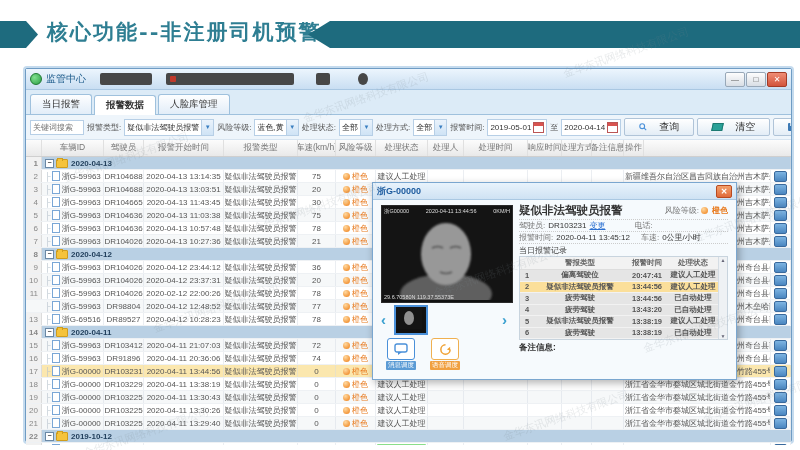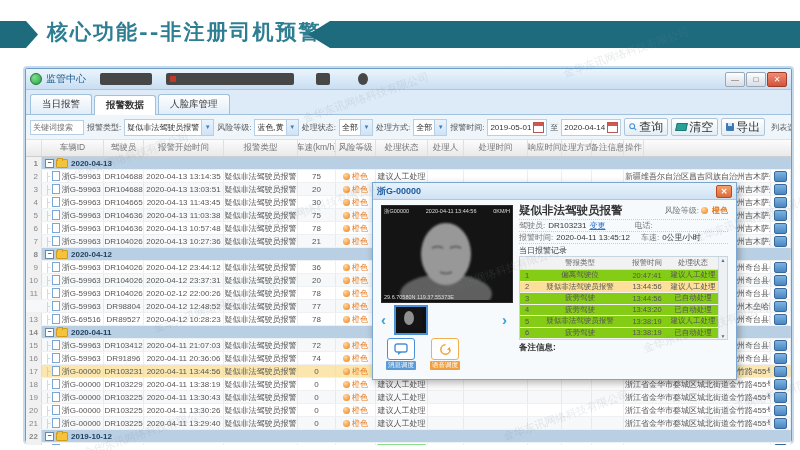--- a/index.html
+++ b/index.html
@@ -49,22 +49,22 @@
   .finput{width:48px;height:13px;border:1px solid #b7cfe6;background:#fff;font-size:8px;color:#666;padding:0 2px;}
   .fsel{display:inline-flex;align-items:center;height:15px;border:1px solid #b7cfe6;background:#fff;
     font-size:8px;color:#333;padding-left:2px;}
   .fsel .val{overflow:hidden;white-space:nowrap;}
   .fsel .da{width:11px;align-self:stretch;background:linear-gradient(#eaf3fc,#cfe3f5);color:#3a7fc1;
     font-size:6px;display:flex;align-items:center;justify-content:center;border-left:1px solid #b7cfe6;margin-left:2px;}
   .fdate{display:inline-flex;align-items:center;gap:2px;height:15px;border:1px solid #b7cfe6;background:#fff;
     font-size:8px;color:#333;padding:0 2px;}
   .cal{width:9px;height:9px;background:#fff;border:1px solid #b55;position:relative;display:inline-block;}
   .cal::before{content:"";position:absolute;left:0;top:0;right:0;height:3px;background:#d9534f;}
-  .fbtn{display:inline-flex;align-items:center;gap:2px;height:16px;border:1px solid #b0c4d8;
-    background:linear-gradient(#ffffff,#e3edf6);border-radius:2px;font-size:12px;color:#333;padding:0 4px;}
+  .fbtn{display:inline-flex;align-items:center;gap:12px;height:16px;border:1px solid #b0c4d8;
+    background:linear-gradient(#ffffff,#e3edf6);border-radius:2px;font-size:10px;color:#333;padding:0 14px;}
   .spacer{flex:1;}
 
   
   .thead{display:flex;height:16px;background:linear-gradient(#fcfcfc,#e9e9e9);
     border-bottom:1px solid #cfcfcf;font-size:8.5px;color:#777;align-items:stretch;}
   .th{display:flex;align-items:center;justify-content:center;border-right:1px solid #e0e0e0;
     overflow:hidden;white-space:nowrap;padding:0 1px;box-sizing:border-box;}
   .tbody{height:288px;overflow:hidden;}
   .tr{display:flex;height:12px;align-items:stretch;font-size:8px;color:#555;background:#fff;
     border-bottom:1px solid #eef1f4;}
@@ -121,21 +121,21 @@
   .drisk{margin-left:auto;display:flex;align-items:center;gap:2px;font-size:8px;color:#777;}
   .drisk .rv{color:#e87a1e;font-weight:bold;}
   .dline{display:flex;align-items:center;gap:3px;height:11px;border-bottom:1px dotted #ccc;
     white-space:nowrap;overflow:hidden;font-size:8px;}
   .dline .lab{color:#777;flex:none;}
   .dline .val{color:#333;}
   .chg{color:#2a6fd1;text-decoration:underline;}
   .ph{margin-left:26px;}
   .sp8{margin-left:8px;}
   .rectitle{height:11px;line-height:11px;color:#444;font-size:8px;margin-top:1px;}
-  .rtable{border:1px solid #c8d4de;background:#84cc16;position:relative;padding-right:0;}
+  .rtable{border:1px solid #c8d4de;background:#e5e5e5;position:relative;padding-right:0;font-weight:bold;}
   .rthead{display:flex;height:12px;background:#f2f2f2;border-bottom:1px solid #ddd;color:#666;font-size:7.5px;align-items:center;}
   .rth{text-align:center;overflow:hidden;white-space:nowrap;}
   .rtr{display:flex;height:10.5px;align-items:center;font-size:7.5px;color:#555;border-bottom:1px solid #f2f2f2;}
   .rtr.sel{background:#fbdf9a;}
   .rtd{text-align:center;overflow:hidden;white-space:nowrap;}
   .rscroll{position:absolute;right:0;top:0;bottom:0;width:8px;background:#eef1f4;border-left:1px solid #d5dde4;
     display:flex;flex-direction:column;justify-content:space-between;align-items:center;font-size:5px;color:#667;}
   .remarklabel{font-size:8.5px;font-weight:bold;color:#333;height:10px;line-height:10px;margin-top:2px;}
   .remarkrow{display:flex;align-items:center;gap:3px;margin-top:1px;}
   .rinput{flex:1;height:11px;border:1px solid #b7cfe6;background:#fff;border-radius:2px;}

